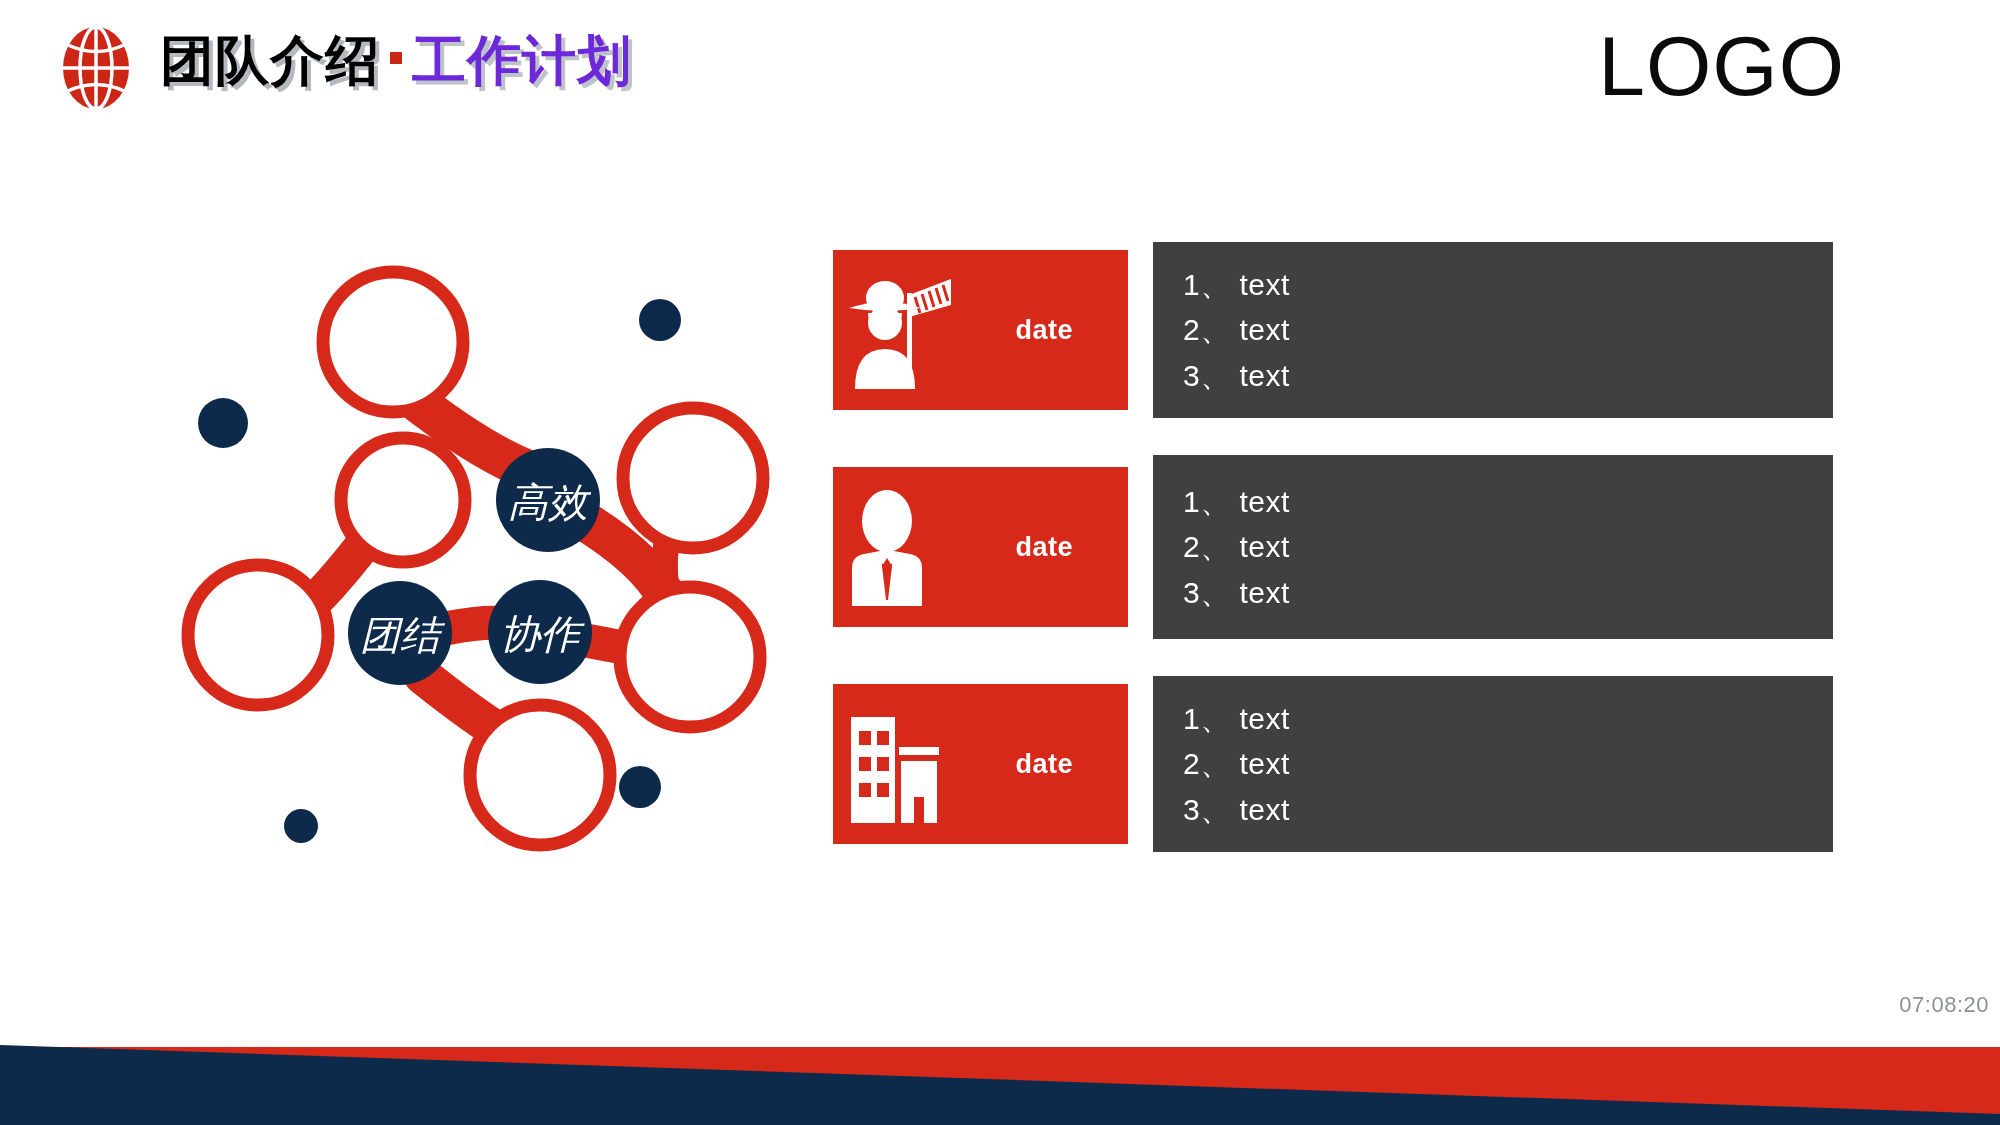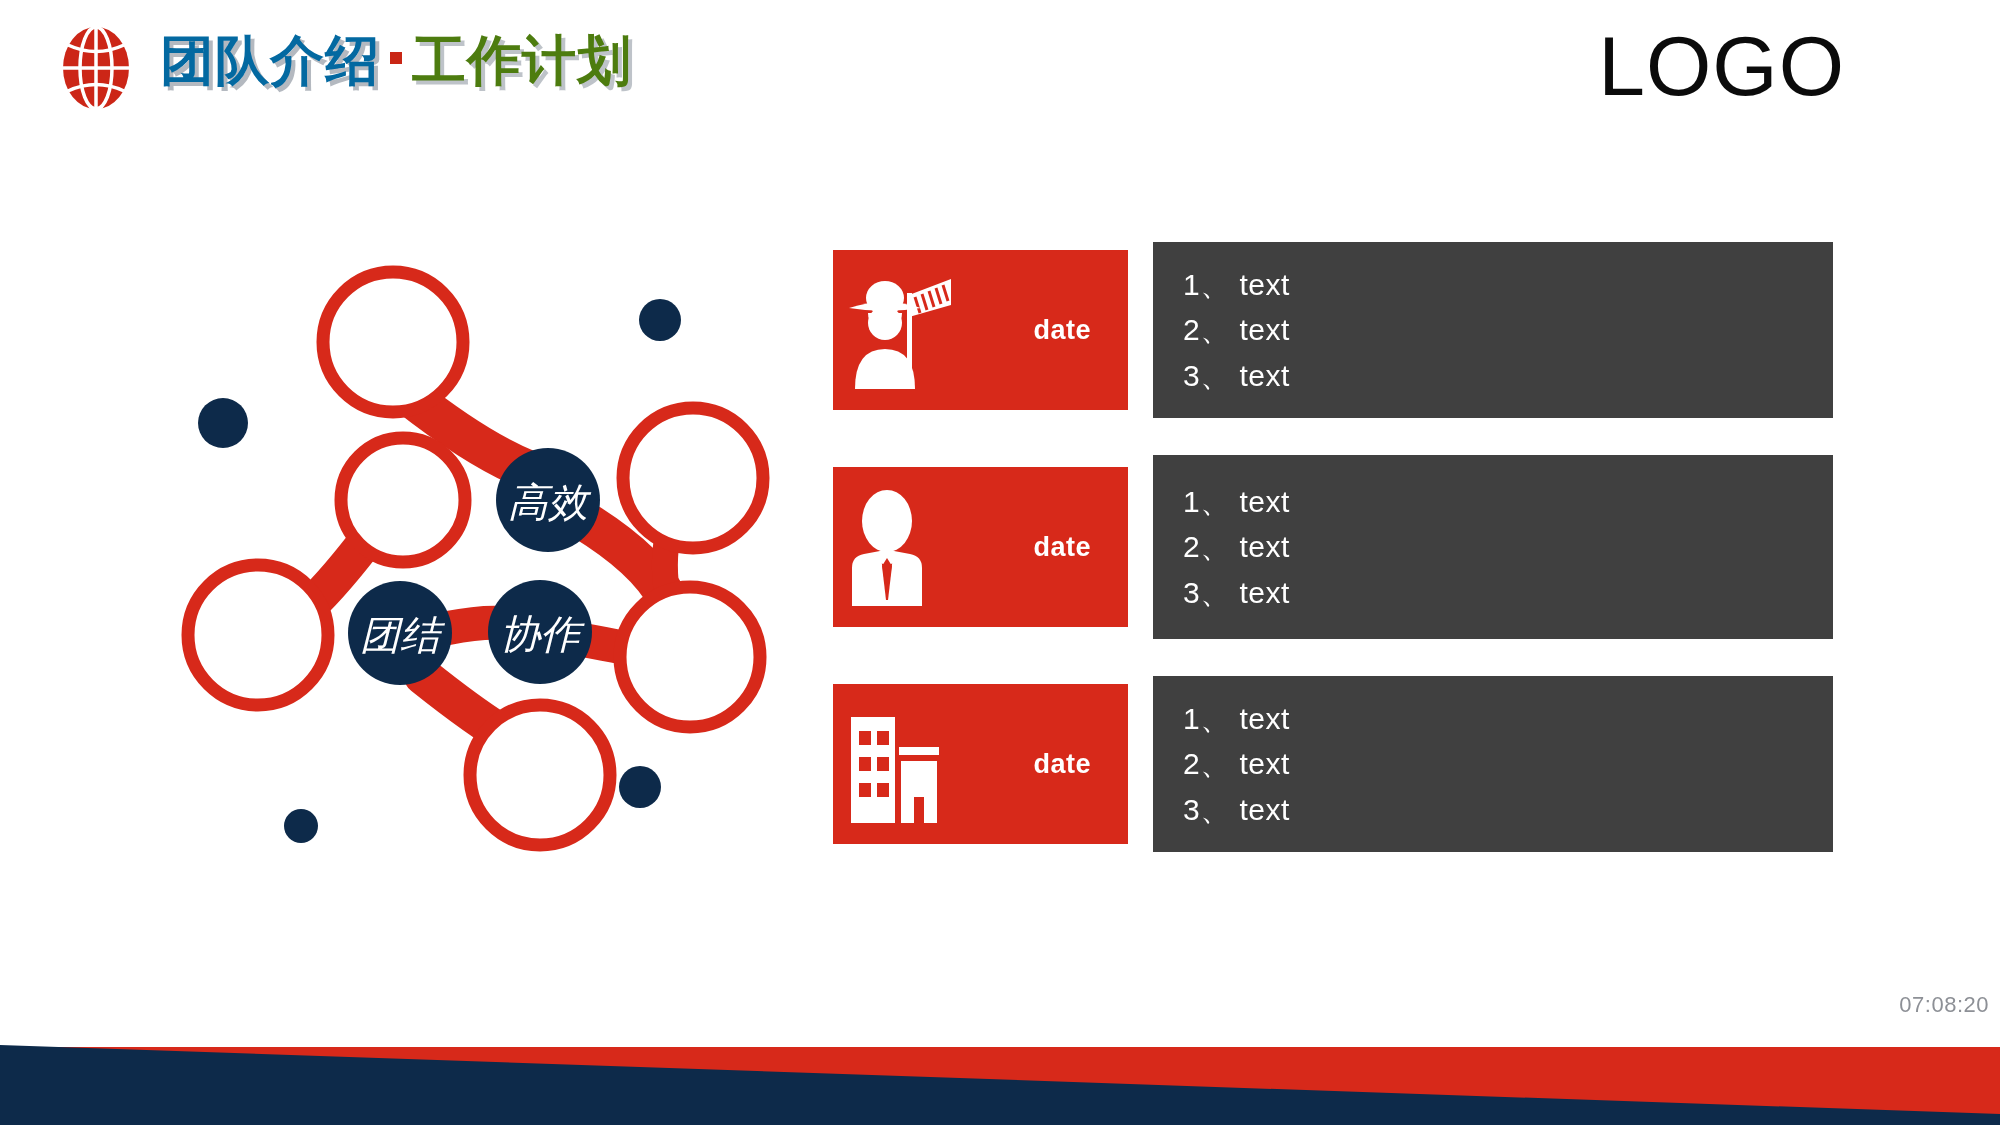--- a/index.html
+++ b/index.html
@@ -7,22 +7,22 @@
   body { font-family:"Liberation Sans", sans-serif; position:relative; }
 
   
   #header { position:absolute; left:0; top:0; width:2000px; height:140px; }
   #globe-logo { position:absolute; left:50px; top:22px; width:92px; height:92px; }
   #deck-title {
     position:absolute; left:160px; top:33px;
     font-size:54px; font-weight:bold; letter-spacing:1px;
     white-space:nowrap; line-height:1;
   }
-  .t-dark  { color:#0369a1; text-shadow:4px 4px 0 rgba(40,55,75,.35); }
-  .t-mid   { color:#4d7c0f; text-shadow:4px 4px 0 rgba(40,55,75,.30); }
+  .t-dark  { color:#000000; text-shadow:4px 4px 0 rgba(40,55,75,.35); }
+  .t-mid   { color:#6d28d9; text-shadow:4px 4px 0 rgba(40,55,75,.30); }
   .t-dot   { display:inline-block; width:12px; height:12px; background:#c92615;
              vertical-align:middle; margin:0 10px 14px 10px; text-shadow:none; }
   #logo-word {
     position:absolute; right:155px; top:24px;
     font-size:84px; font-weight:400; color:#0b0b0b;
     letter-spacing:1px; line-height:1;margin-left:6px;
   }
 
   
   #cluster-diagram { position:absolute; left:148px; top:250px; width:640px; height:640px; }
@@ -38,21 +38,21 @@
   .date-card {
     position:absolute; left:0; top:0; width:295px; height:160px;
     background:#d7291a; display:flex; align-items:center; justify-content:flex-end;
   }
   .date-card .icon-slot {
     position:absolute; left:14px; top:50%; transform:translateY(-50%);
     width:110px; height:118px;
   }
   .date-card .date-label {
     color:#ffffff; font-size:27px; font-weight:bold; letter-spacing:.5px;
-    margin-right:37px;
+    margin-right:55px;
   }
 
   .detail-card {
     position:absolute; left:320px; width:680px;
     background:#404040; padding:24px 0 24px 30px;
     display:flex; flex-direction:column; justify-content:center;
   }
   .tl-row.r1 .detail-card { top:-8px; height:176px; }
   .tl-row.r2 .detail-card { top:-12px; height:184px; }
   .tl-row.r3 .detail-card { top:-8px; height:176px; }

